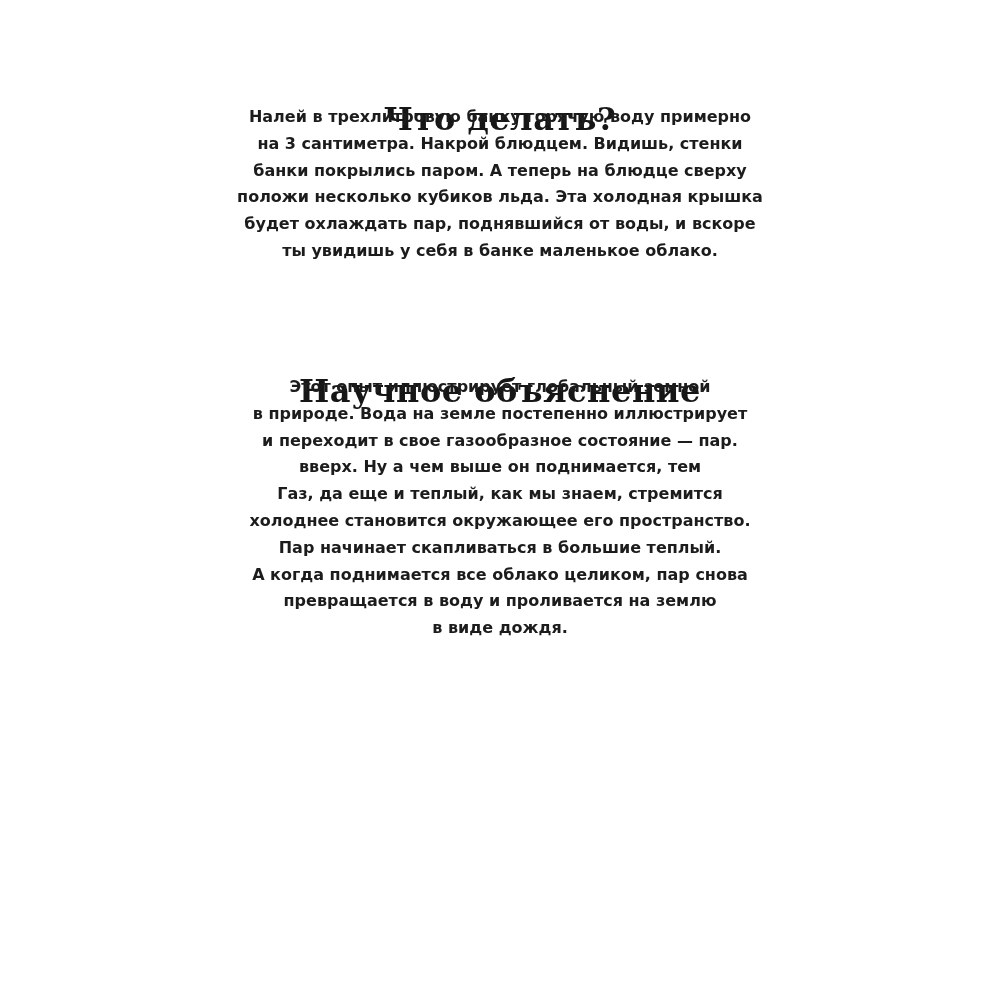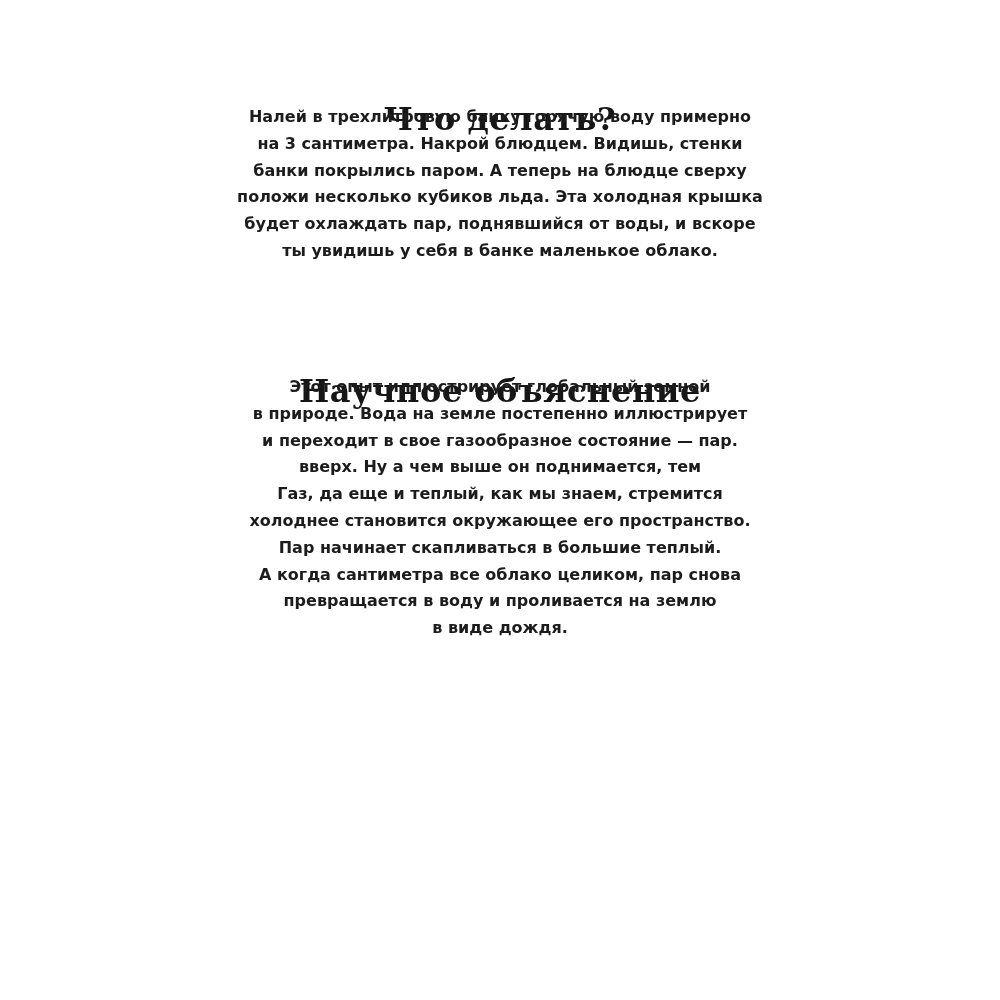--- a/index.html
+++ b/index.html
@@ -64,18 +64,18 @@
   <h2 class="section-heading heading-science">Научное объяснение</h2>
 
   <div class="paragraph paragraph-science">
     <div class="paragraph-line">Этот опыт иллюстрирует глобальный земной</div>
     <div class="paragraph-line">в природе. Вода на земле постепенно иллюстрирует</div>
     <div class="paragraph-line">и переходит в свое газообразное состояние — пар.</div>
     <div class="paragraph-line">вверх. Ну а чем выше он поднимается, тем</div>
     <div class="paragraph-line">Газ, да еще и теплый, как мы знаем, стремится</div>
     <div class="paragraph-line">холоднее становится окружающее его пространство.</div>
     <div class="paragraph-line">Пар начинает скапливаться в большие теплый.</div>
-    <div class="paragraph-line">А когда сантиметра все облако целиком, пар снова</div>
+    <div class="paragraph-line">А когда поднимается все облако целиком, пар снова</div>
     <div class="paragraph-line">превращается в воду и проливается на землю</div>
     <div class="paragraph-line">в виде дождя.</div>
   </div>
 
 </div>
 
 </body></html>

